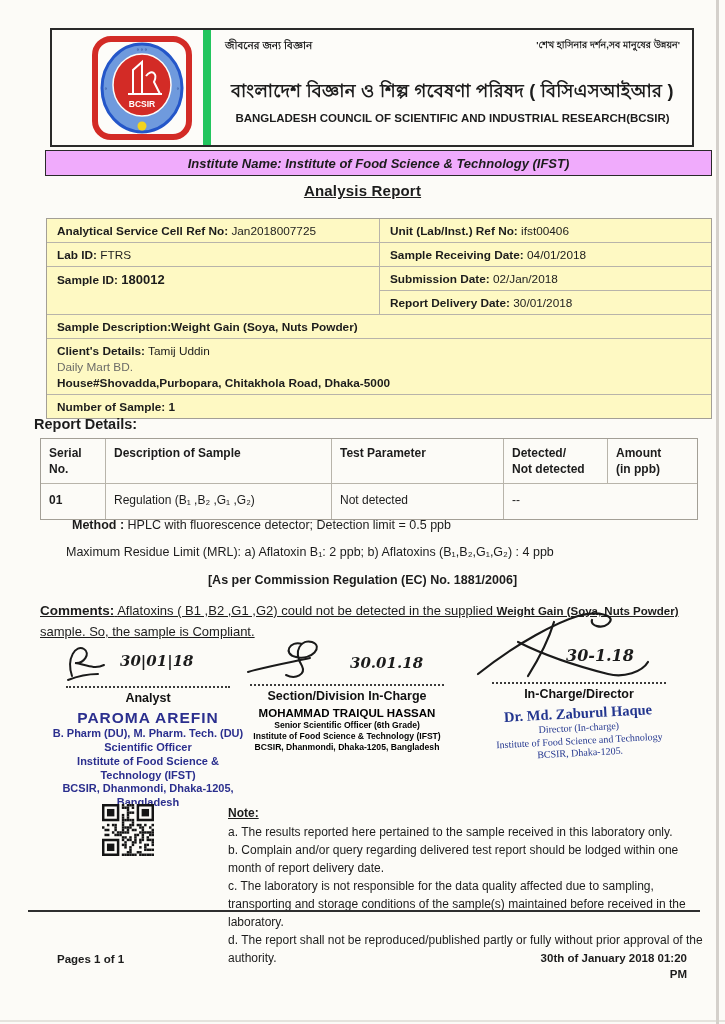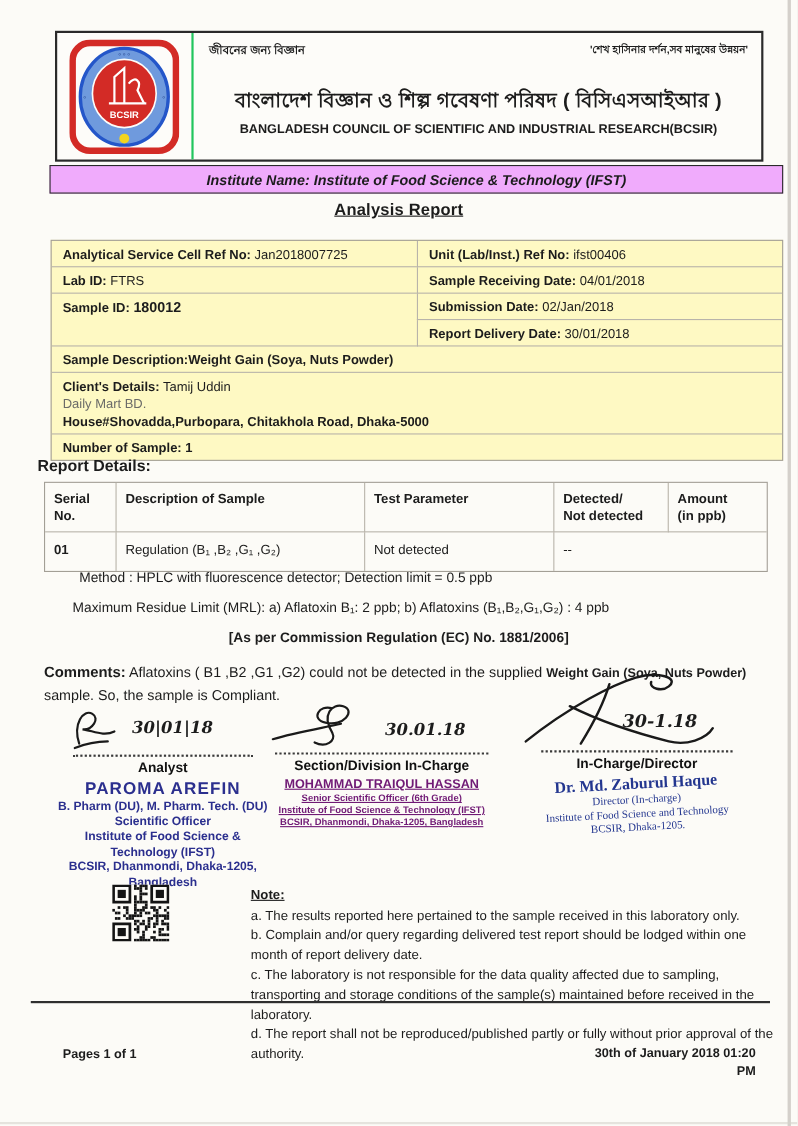--- a/index.html
+++ b/index.html
@@ -6,21 +6,21 @@
   body{background:#e9e7e2;font-family:"Liberation Sans",sans-serif;}
   .page{position:relative;width:725px;height:1024px;background:#fcfbf7;color:#1c1c1c;
         overflow:hidden;margin:0 auto;}
   .scan-edge-right{position:absolute;top:0;right:6px;width:3px;height:100%;
         background:#c9c6bf;opacity:.8;}
   .scan-edge-bottom{position:absolute;bottom:2px;left:0;width:100%;height:2px;background:#d6d3cc;opacity:.6;}
 
   
   .header-box{position:absolute;top:28px;left:50px;width:640px;height:115px;
         border:2px solid #2a2a2a;display:flex;background:#fdfcf9;}
-  .logo-cell{width:122px;border-right:2px solid #22c55e;display:flex;align-items:center;justify-content:center;}
+  .logo-cell{width:122px;border-right:8px solid #22c55e;display:flex;align-items:center;justify-content:center;margin-left:29px;}
   .header-text-cell{flex:1;position:relative;padding:8px 12px 4px 14px;}
   .motto-row{display:flex;justify-content:space-between;font-size:10.5px;font-weight:bold;}
   .motto-right{font-size:9.5px;}
   .org-bn{text-align:center;font-size:18px;font-weight:bold;margin-top:22px;letter-spacing:.3px;}
   .org-en{text-align:center;font-size:11.5px;font-weight:bold;margin-top:4px;}
 
   
   .institute-bar{position:absolute;top:150px;left:45px;width:665px;height:24px;
         border:1.5px solid #2a2a2a;display:flex;align-items:center;justify-content:center;
         font-size:13px;font-weight:bold;background:#f0abfc;font-style:italic;}
@@ -44,47 +44,47 @@
 
   
   .rd-title{position:absolute;top:416px;left:34px;font-size:14.5px;font-weight:bold;}
   .rd-table{position:absolute;top:438px;left:40px;width:656px;border:1px solid #a39f96;
         display:grid;grid-template-columns:64px 226px 172px 104px 1fr;font-size:12px;background:#fcfbf7;}
   .rd-table .hc{padding:6px 8px;border-bottom:1px solid #b8b4aa;font-weight:bold;line-height:1.35;}
   .rd-table .dc{padding:8px 8px 10px 8px;line-height:1.4;}
   .rd-table .bl{border-left:1px solid #b8b4aa;}
   .serial-val{font-weight:bold;padding-left:6px;}
   .method-line{position:absolute;top:518px;left:72px;font-size:12.5px;}
-  .method-line b{font-weight:normal;margin-top:31px;}
+  .method-line b{font-weight:bold;margin-top:31px;}
   .mrl-line{position:absolute;top:545px;left:66px;font-size:12.5px;}
   .reg-line{position:absolute;top:573px;left:0;width:100%;text-align:center;font-size:12.5px;font-weight:bold;}
 
   
-  .comments{position:absolute;top:601px;left:40px;width:660px;font-size:13px;line-height:1.55;}
+  .comments{position:absolute;top:601px;left:40px;width:660px;font-size:13px;line-height:1.55;text-decoration:underline;}
   .comments .c-label{font-weight:bold;font-size:13.5px;}
   .comments .c-sample{font-weight:bold;font-size:11.5px;}
 
   
   .sig-block{position:absolute;text-align:center;}
   .sig-analyst{left:48px;top:640px;width:200px;}
   .sig-section{left:232px;top:638px;width:230px;}
   .sig-director{left:448px;top:612px;width:262px;}
   .sig-art{position:relative;height:46px;}
   .sig-art svg{position:absolute;left:10px;top:0;}
   .sig-date{position:absolute;font-family:"DejaVu Serif",serif;font-style:italic;
         font-size:15px;font-weight:bold;white-space:nowrap;}
   .dotted{border-bottom:2px dotted #3a3a3a;margin:0 18px;}
   .sig-role{font-weight:bold;font-size:12.5px;margin-top:3px;color:#111;}
   .stamp{margin-top:3px;line-height:1.25;}
   .stamp-name{font-weight:bold;}
   .stamp-line{font-weight:bold;}
   .st-analyst{color:#2b2f8e;}
   .st-analyst .stamp-name{font-size:15.5px;letter-spacing:1px;}
   .st-analyst .stamp-line{font-size:11px;}
-  .st-section{color:#701a75;text-decoration:underline;}
+  .st-section{color:#000000;}
   .st-section .stamp-name{font-size:11.5px;}
   .st-section .stamp-line{font-size:8.6px;}
   .st-director{color:#23368f;transform:rotate(-3deg);}
   .st-director .stamp-name{font-size:14.5px;font-family:"Liberation Serif",serif;}
   .st-director .stamp-line{font-size:10px;font-family:"Liberation Serif",serif;font-weight:normal;}
 
   
   .qr{position:absolute;left:102px;top:804px;width:52px;height:52px;}
   .note-block{position:absolute;left:228px;top:804px;width:484px;font-size:12px;line-height:1.5;}
   .note-title{font-weight:bold;text-decoration:underline;margin-bottom:1px;}

